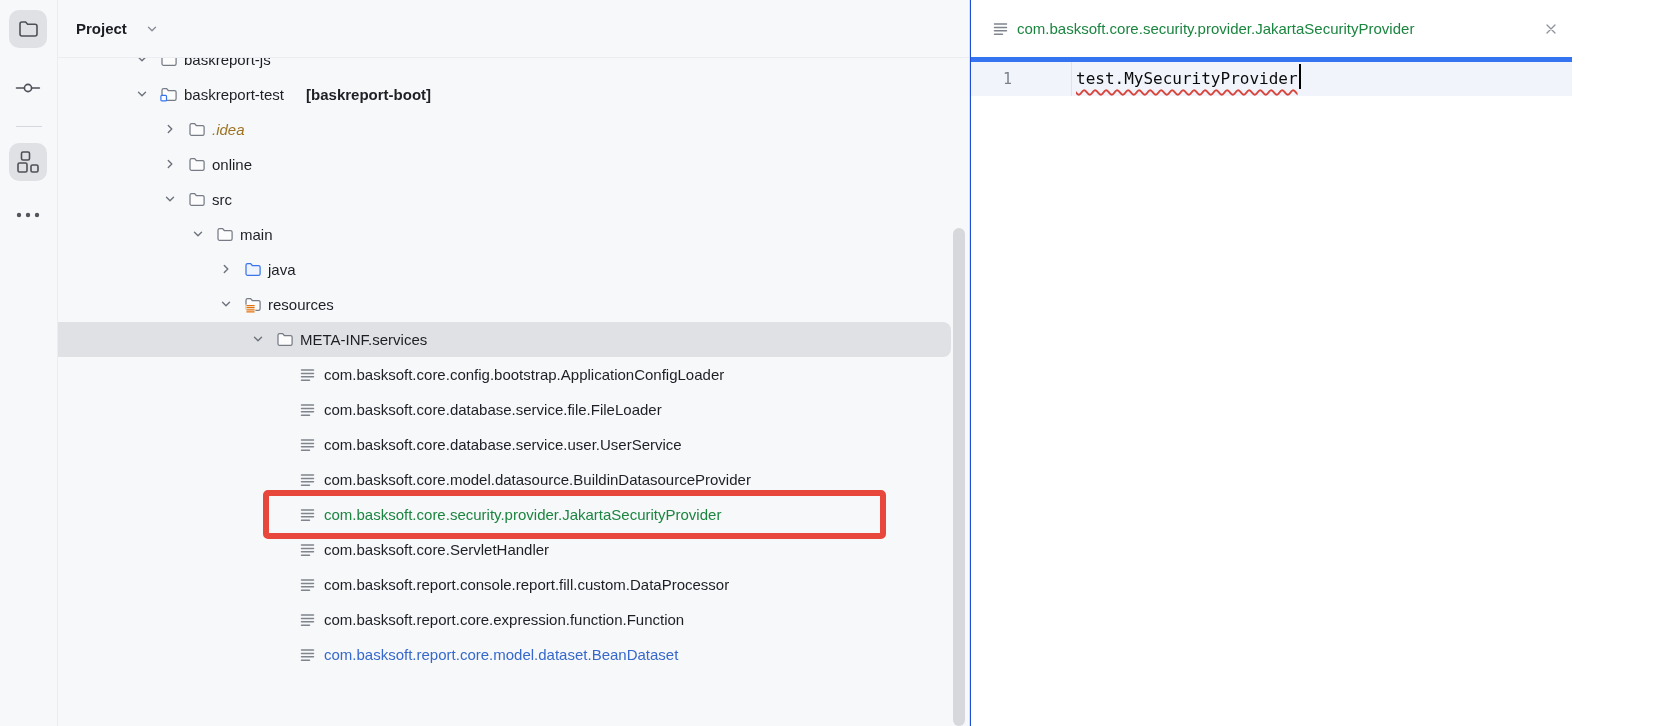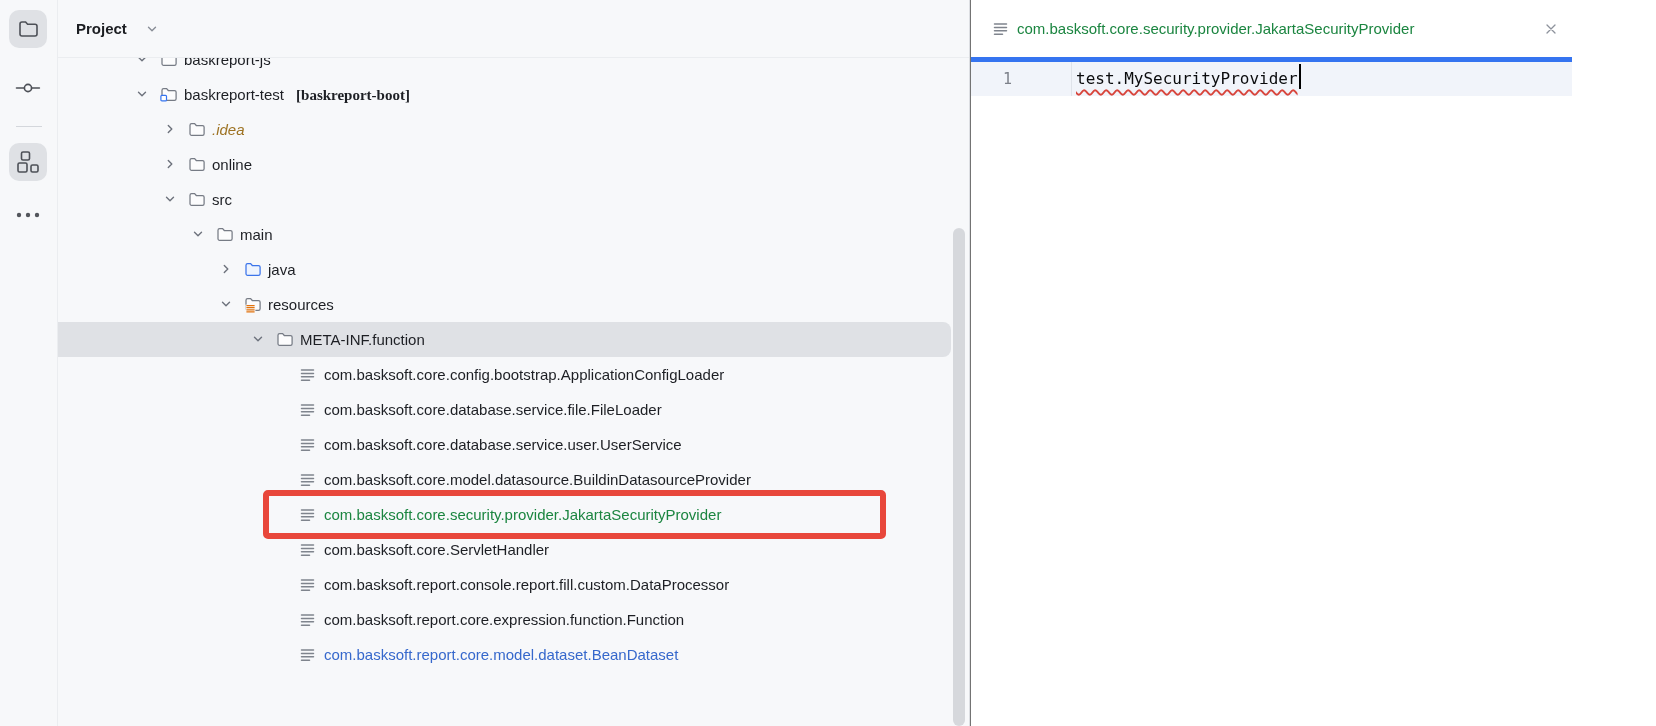--- a/index.html
+++ b/index.html
@@ -1,17 +1,17 @@
 <!DOCTYPE html>
 <html><head>
 <meta charset="utf-8">
 <style>
   html,body{margin:0;padding:0;background:#fff;}
   .app{position:relative;width:1572px;height:726px;overflow:hidden;
-       font-family:"Liberation Sans",sans-serif;background:#737373;
+       font-family:"Liberation Sans",sans-serif;background:#1d4ed8;
        -webkit-font-smoothing:antialiased;}
   
   .stripe{position:absolute;left:0;top:0;width:57px;height:726px;background:#f7f8fa;
           border-right:1px solid #ebedf0;z-index:30;}
   .stripe-btn{position:absolute;left:9px;width:38px;height:38px;border-radius:10px;
               display:flex;align-items:center;justify-content:center;}
   .stripe-btn.active{background:#dfe1e5;}
   .stripe-divider{position:absolute;left:16px;width:26px;height:1px;background:#d4d7dc;}
   
   .panel{position:absolute;left:58px;top:0;width:912px;height:726px;background:#f7f8fa;
@@ -23,21 +23,21 @@
   .panel-sep{position:absolute;left:0;top:57px;right:0;height:1px;background:#ebedf0;}
   .tree{position:absolute;left:0;top:58px;right:1px;bottom:0;overflow:hidden;}
   .tree-inner{margin-top:-16px;}
   .row{position:relative;height:35px;}
   .rowbg{position:absolute;left:0;top:0;height:35px;width:893px;background:#dfe1e5;
          border-radius:0 8px 8px 0;z-index:0;}
   .row .chev{position:absolute;top:9px;z-index:1;}
   .row .ticon{position:absolute;top:10px;z-index:1;}
   .row .lbl{position:absolute;top:0;line-height:35px;font-size:15px;color:#1d1f24;
             white-space:nowrap;z-index:1;}
-  .row .lbl b{font-weight:700;margin-left:12px;font-family:Liberation Serif, serif;}
+  .row .lbl b{font-weight:700;margin-left:22px;}
   .redbox{position:absolute;left:205px;top:-7px;width:623px;height:49px;
           border:6px solid #e8473b;border-radius:5px;box-sizing:border-box;
           pointer-events:none;z-index:6;}
   .vscroll{position:absolute;left:895px;top:228px;width:12px;height:498px;
            background:#d6d8dc;border-radius:6px;z-index:8;}
   
   .editor{position:absolute;left:971px;top:0;right:0;height:726px;background:#fff;}
   .tabbar{position:absolute;left:0;top:0;right:0;height:62px;background:#fff;}
   .tabbar-border{position:absolute;left:0;top:61px;right:0;height:1px;background:#e6e8ec;}
   .tab{position:absolute;left:0;top:0;width:604px;height:57px;display:flex;
@@ -227,21 +227,21 @@
             <span class="chev" style="left: 192px;">
               <svg width="16" height="16" viewBox="0 0 16 16">
                 <path d="M4.5 6.3 8 9.8 11.5 6.3" fill="none" stroke="#6d727c" stroke-width="1.4" stroke-linecap="round" stroke-linejoin="round"></path>
               </svg>
             </span>
             <span class="ticon" style="left: 218px;">
               <svg width="18" height="15" viewBox="0 0 18 15">
                 <path d="M2 3.2C2 2.3 2.7 1.6 3.6 1.6h3l1.7 1.9h6.2c.9 0 1.6.7 1.6 1.6v6.6c0 .9-.7 1.6-1.6 1.6H3.6c-.9 0-1.6-.7-1.6-1.6V3.2z" fill="#fcfcfd" stroke="#767b85" stroke-width="1.25"></path>
               </svg>
             </span>
-            <span class="lbl" style="left: 242px;"><span>META-INF.function</span></span>
+            <span class="lbl" style="left: 242px;"><span>META-INF.services</span></span>
           </div>
           <div class="row">
             <span class="ticon" style="left: 242px;">
               <svg width="15" height="15" viewBox="0 0 15 15">
                 <path d="M1.5 3h12M1.5 6.4h12M1.5 9.8h12M1.5 13.2h8" stroke="#7f848d" stroke-width="1.5" stroke-linecap="round"></path>
               </svg>
             </span>
             <span class="lbl" style="left: 266px;"><span>com.basksoft.core.config.bootstrap.ApplicationConfigLoader</span></span>
           </div>
           <div class="row">

